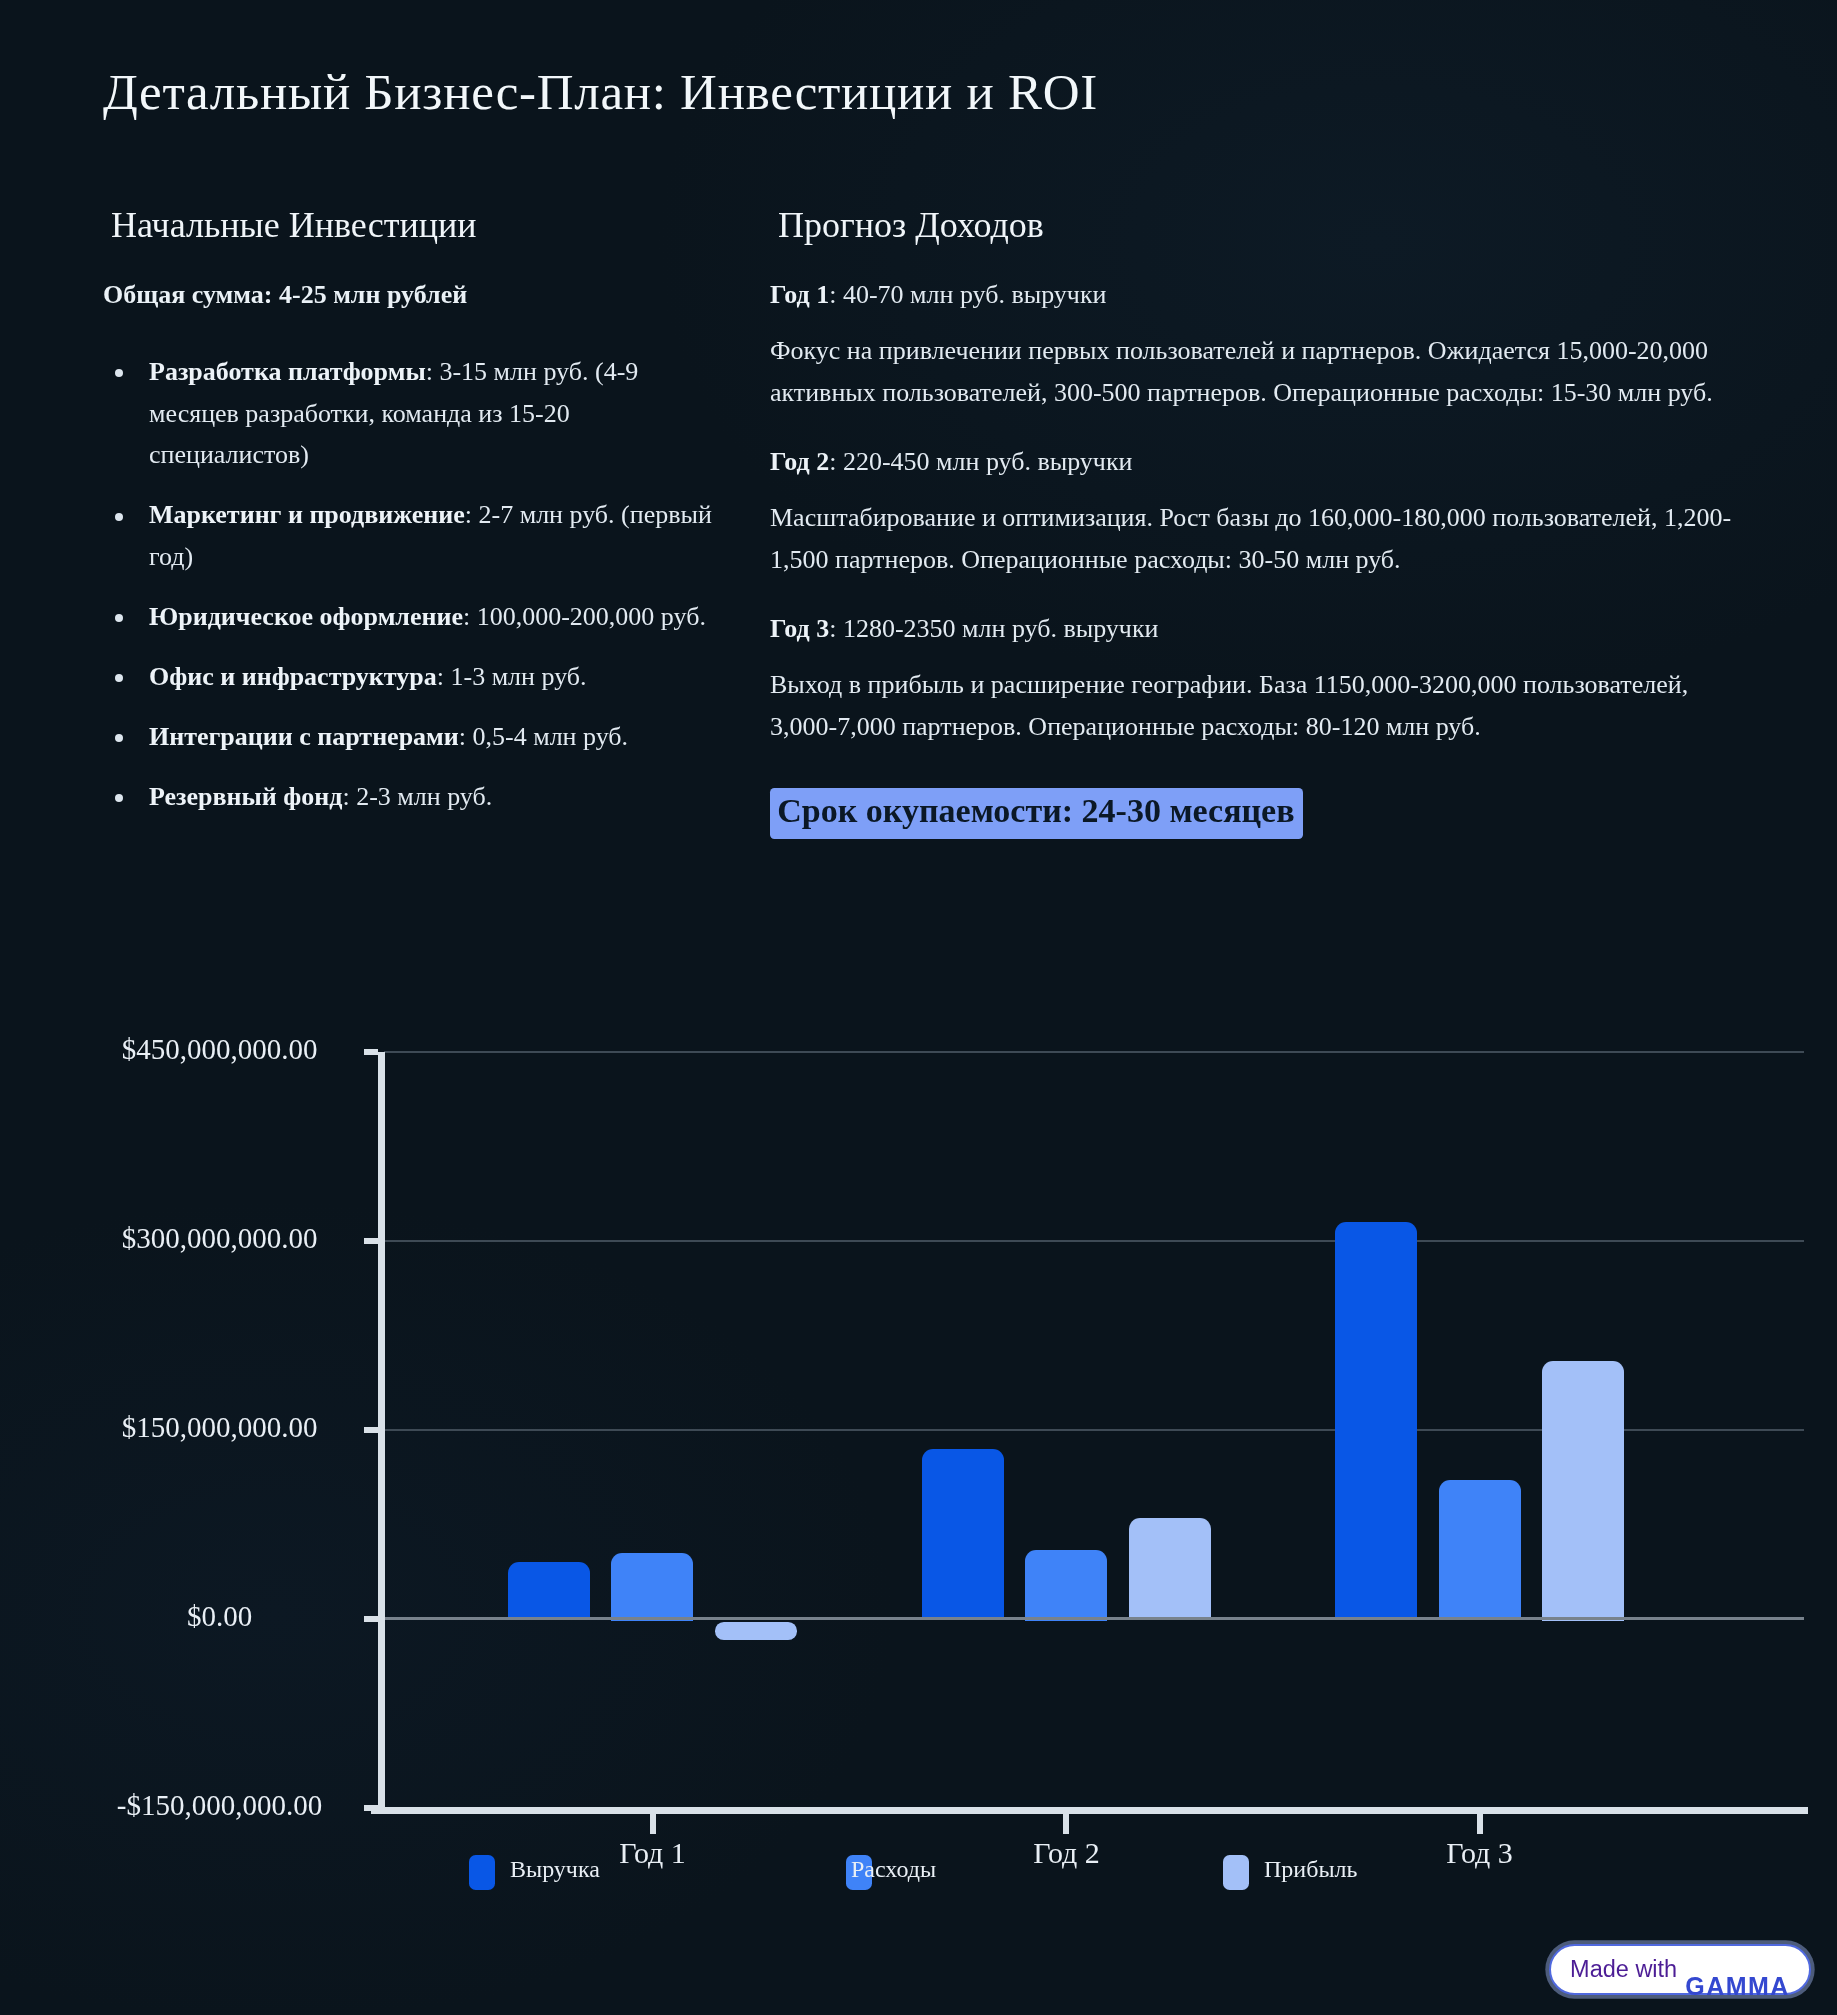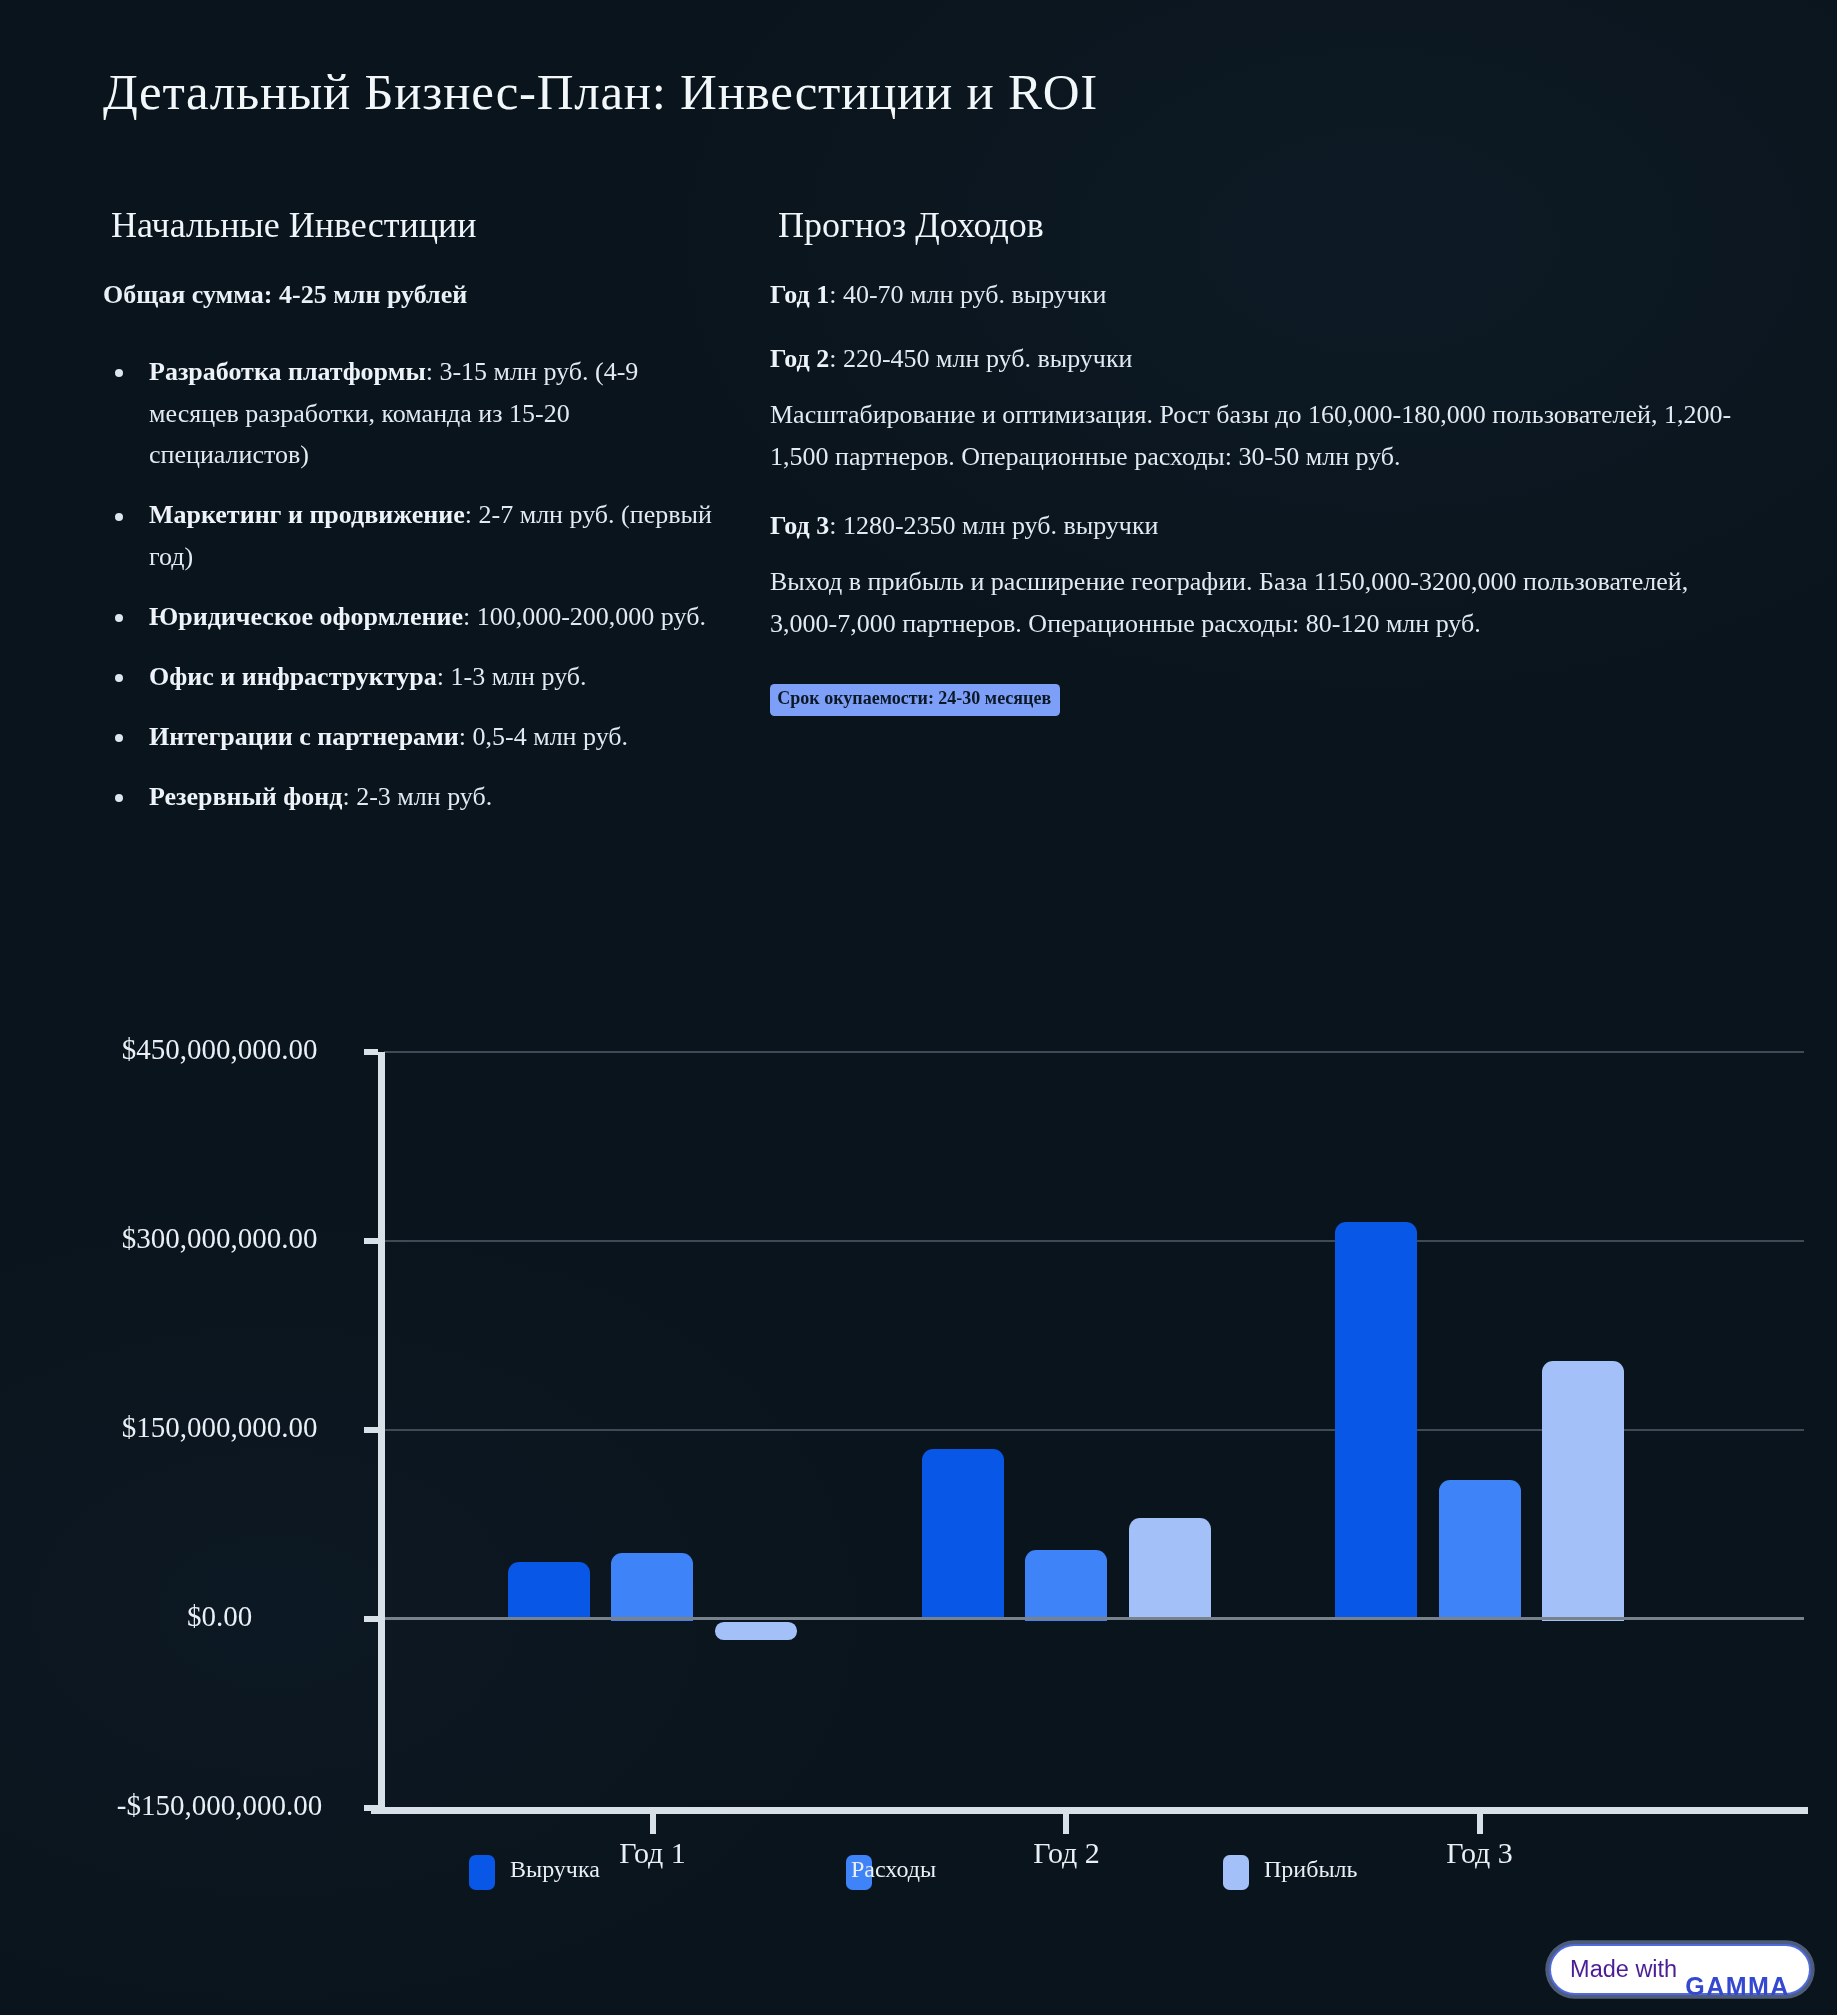--- a/index.html
+++ b/index.html
@@ -18,21 +18,21 @@
   ul.inv{list-style:none;margin:0;padding:0;max-width:614px;}
   ul.inv li{position:relative;padding-left:46px;font-size:26px;line-height:1.60;margin-bottom:18.4px;color:#e2eaf1;}
   ul.inv li::before{content:"";position:absolute;left:11.8px;top:18.4px;width:8px;height:8px;border-radius:50%;background:#dde6ee;}
   ul.inv b{color:#edf3f8;}
   .lead{margin:34px 0 0 0;font-size:26px;color:#e2eaf1;}
   .lead b{color:#edf3f8;}
   .para{margin:20px 0 0 0;font-size:26px;line-height:1.60;max-width:974px;color:#e2eaf1;}
   .payback{margin:40px 0 0 0;}
   .payback mark{
     display:inline-block;background:#7e9ff7;color:#0b1826;font-weight:bold;
-    font-size:18px;padding:2.9px 8.8px 5.9px 7.3px;border-radius:4.4px;line-height:1.25;
+    font-size:34px;padding:2.9px 8.8px 5.9px 7.3px;border-radius:4.4px;line-height:1.25;
   }
   
   .gridline{position:absolute;height:2.2px;background:#3e4a55;z-index:5;}
   .zeroline{position:absolute;height:2.9px;background:#78828c;z-index:30;}
   .vaxis{position:absolute;width:6.6px;background:#d9e1e8;z-index:40;}
   .haxis{position:absolute;height:6.6px;background:#d9e1e8;z-index:40;}
   .ytickstub{position:absolute;width:14px;height:5.9px;background:#d9e1e8;z-index:42;}
   .xtickstub{position:absolute;width:5.9px;height:20px;background:#d9e1e8;z-index:42;}
   .ylab{position:absolute;width:281px;text-align:center;font-size:29px;color:#e9eff5;z-index:45;}
   .xlab{position:absolute;width:235px;text-align:center;font-size:30px;color:#e9eff5;z-index:45;}
@@ -67,20 +67,21 @@
           <li><b>Офис и инфраструктура</b><span>: 1-3 млн руб.</span></li>
           <li><b>Интеграции с партнерами</b><span>: 0,5-4 млн руб.</span></li>
           <li><b>Резервный фонд</b><span>: 2-3 млн руб.</span></li>
         </ul>
     </section>
 
     <section>
       <h2>Прогноз Доходов</h2>
       <div id="forecast-blocks">
           <p class="lead"><b>Год 1</b>: 40-70 млн руб. выручки</p>
+          <p class="para">Фокус на привлечении первых пользователей и партнеров. Ожидается 15,000-20,000 активных пользователей, 300-500 партнеров. Операционные расходы: 15-30 млн руб.</p>
           <p class="lead"><b>Год 2</b>: 220-450 млн руб. выручки</p>
           <p class="para">Масштабирование и оптимизация. Рост базы до 160,000-180,000 пользователей, 1,200-1,500 партнеров. Операционные расходы: 30-50 млн руб.</p>
           <p class="lead"><b>Год 3</b>: 1280-2350 млн руб. выручки</p>
           <p class="para">Выход в прибыль и расширение географии. База 1150,000-3200,000 пользователей, 3,000-7,000 партнеров. Операционные расходы: 80-120 млн руб.</p>
         </div>
       <p class="payback">
         <mark style="background: rgb(126, 159, 247);">Срок окупаемости: 24-30 месяцев</mark>
       </p>
     </section>
   </div>

